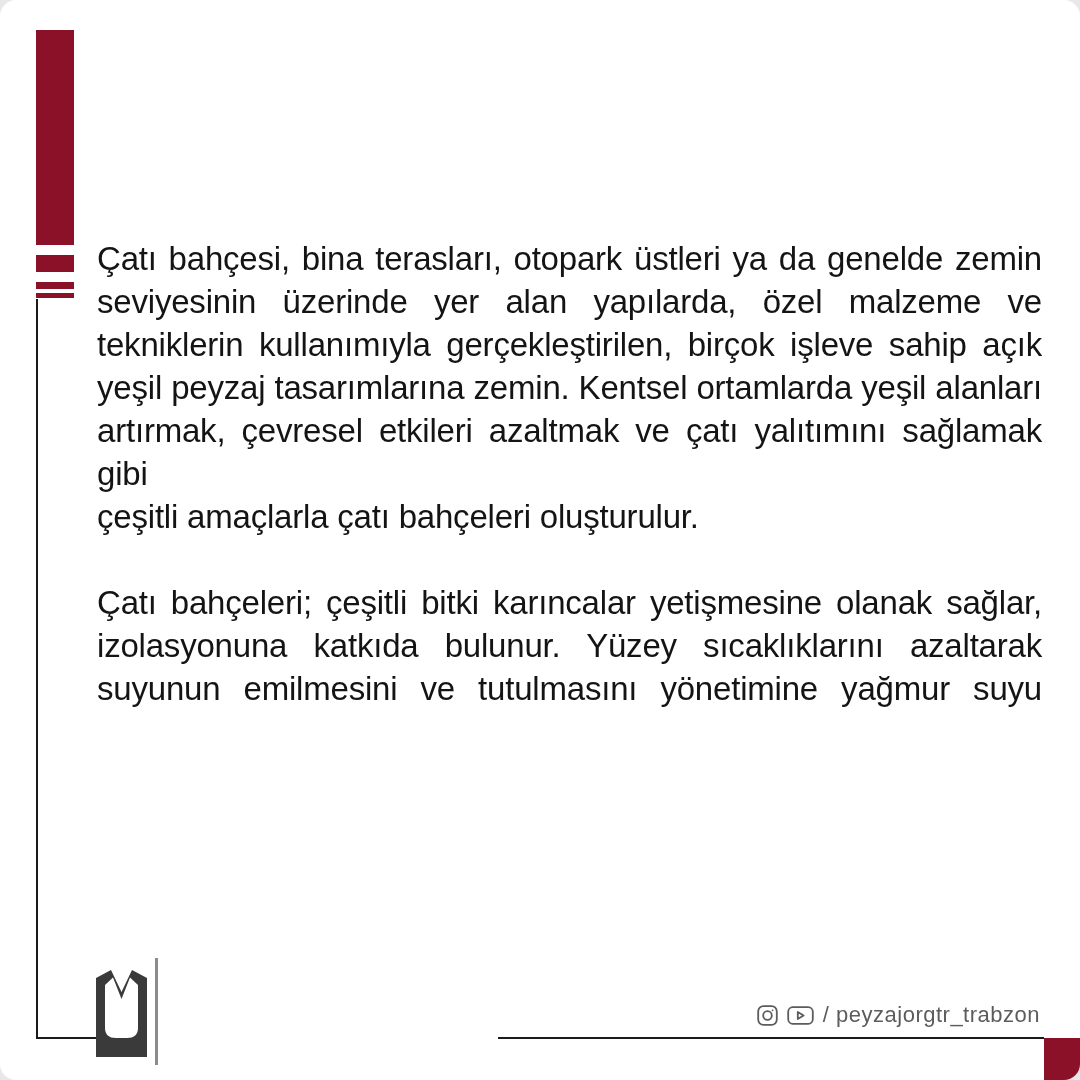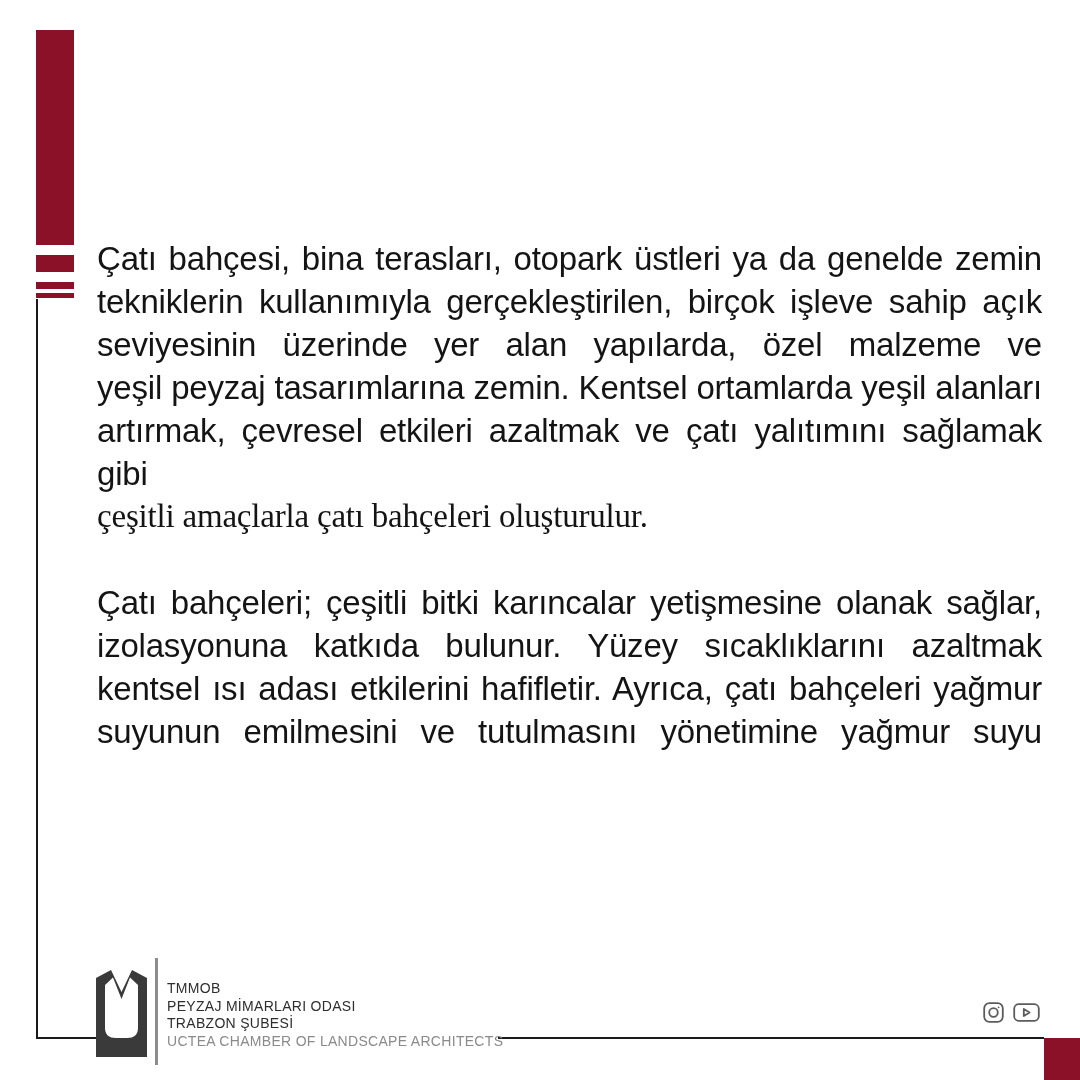--- a/index.html
+++ b/index.html
@@ -10,20 +10,21 @@
     --divider:#8c8c8c;
   }
   *{margin:0;padding:0;box-sizing:border-box;}
   html,body{background:#e8e8e8;}
   .page{
     position:relative;
     width:1080px;height:1080px;
     background:#ffffff;
     overflow:hidden;
     font-family:"Liberation Sans","DejaVu Sans",sans-serif;
+    border-radius:16px;
   }
   
   .bar{position:absolute;left:36px;width:38px;background:var(--accent);}
   .bar-tall{top:30px;height:215px;}
   .bar-s1{top:255px;height:17px;}
   .bar-s2{top:282px;height:7px;}
   .bar-s3{top:293px;height:5px;}
   
   .vrule{position:absolute;left:36px;top:299px;width:2px;height:740px;background:#1a1a1a;}
   .hrule-left{position:absolute;left:36px;top:1037px;width:60px;height:2px;background:#1a1a1a;}
@@ -31,21 +32,21 @@
   .corner{position:absolute;left:1044px;top:1038px;width:36px;height:42px;background:var(--accent);}
   
   .text-block{
     position:absolute;left:97px;top:237px;width:945px;
     color:var(--ink);
     font-size:33px;line-height:43px;
     letter-spacing:-0.2px;
   }
   .para{margin-bottom:43px;}
   .jline{text-align:justify;text-align-last:justify;}
-  .jlast{text-align:right;text-align-last:left;font-family:Liberation Serif, serif;}
+  .jlast{text-align:right;text-align-last:left;}
   
   .logo-wrap{position:absolute;left:96px;top:968px;width:51px;height:89px;}
   .footer-divider{position:absolute;left:155px;top:958px;width:3px;height:107px;background:var(--divider);}
   .org-text{
     position:absolute;left:167px;top:980px;
     font-size:14px;line-height:17.5px;letter-spacing:0.3px;
     color:#2e2e2e;white-space:nowrap;
   }
   .org-text .muted-line{color:#8a8a8a;}
   .social{
@@ -67,54 +68,48 @@
   <div class="bar bar-s3"></div>
 
   <div class="vrule"></div>
   <div class="hrule-left"></div>
   <div class="hrule-right"></div>
   <div class="corner"></div>
 
   <div class="text-block">
     <div class="para">
       <div class="jline">Çatı bahçesi, bina terasları, otopark üstleri ya da genelde zemin</div>
+      <div class="jline">seviyesinin üzerinde yer alan yapılarda, özel malzeme ve</div>
       <div class="jline">tekniklerin kullanımıyla gerçekleştirilen, birçok işleve sahip açık</div>
-      <div class="jline">seviyesinin üzerinde yer alan yapılarda, özel malzeme ve</div>
       <div class="jline">yeşil peyzaj tasarımlarına zemin. Kentsel ortamlarda yeşil alanları</div>
       <div class="jline">artırmak, çevresel etkileri azaltmak ve çatı yalıtımını sağlamak gibi</div>
       <div class="jlast">çeşitli amaçlarla çatı bahçeleri oluşturulur.</div>
     </div>
     <div class="para">
       <div class="jline">Çatı bahçeleri; çeşitli bitki karıncalar yetişmesine olanak sağlar,</div>
-      <div class="jline">izolasyonuna katkıda bulunur. Yüzey sıcaklıklarını azaltmak</div>
-      <div class="jline">kentsel ısı adası etkilerini hafifletir. Ayrıca, çatı bahçeleri yağmur</div>
+      <div class="jline">izolasyonuna katkıda bulunur. Yüzey sıcaklıklarını azaltarak</div>
       <div class="jline">suyunun emilmesini ve tutulmasını yönetimine yağmur suyu</div>
     </div>
   </div>
 
   <div class="logo-wrap">
     <svg class="icon" width="51" height="89" viewBox="0 0 51 89" xmlns="http://www.w3.org/2000/svg">
       <path d="M0,10 L15,2 L25.5,24 L36,2 L51,10 L51,89 L0,89 Z" fill="#3a3a3a"></path>
       <path d="M9,17 L17,9.5 L25.5,31 L34,9.5 L42,17 L42,60 Q42,70 31,70 L20,70 Q9,70 9,60 Z" fill="#ffffff"></path>
     </svg>
   </div>
   <div class="footer-divider"></div>
 
-  <div class="org-text">
-    <div>TMMOB</div>
-    <div>PEYZAJ MİMARLARI ODASI</div>
-    <div>TRABZON ŞUBESİ</div>
-    <div class="muted-line">UCTEA CHAMBER OF LANDSCAPE ARCHITECTS</div>
-  </div>
 
   <div class="social">
     <svg class="icon" width="21" height="21" viewBox="0 0 21 21" xmlns="http://www.w3.org/2000/svg" fill="none" stroke="#5c5c5c" stroke-width="1.8">
       <rect x="1.2" y="1.2" width="18.6" height="18.6" rx="5.2"></rect>
       <circle cx="10.5" cy="10.5" r="4.3"></circle>
       <circle cx="15.6" cy="5.3" r="0.9" fill="#5c5c5c" stroke="none"></circle>
     </svg>
     <svg class="icon" width="27" height="21" viewBox="0 0 27 21" xmlns="http://www.w3.org/2000/svg" fill="none" stroke="#5c5c5c" stroke-width="1.8">
       <rect x="1.2" y="2.2" width="24.6" height="16.6" rx="4.5"></rect>
       <path d="M10.8,7 L16.6,10.5 L10.8,14 Z" stroke-linejoin="round"></path>
     </svg>
+    <span class="handle">/ peyzajorgtr_trabzon</span>
   </div>
 
 </div>
 
 </body></html>

